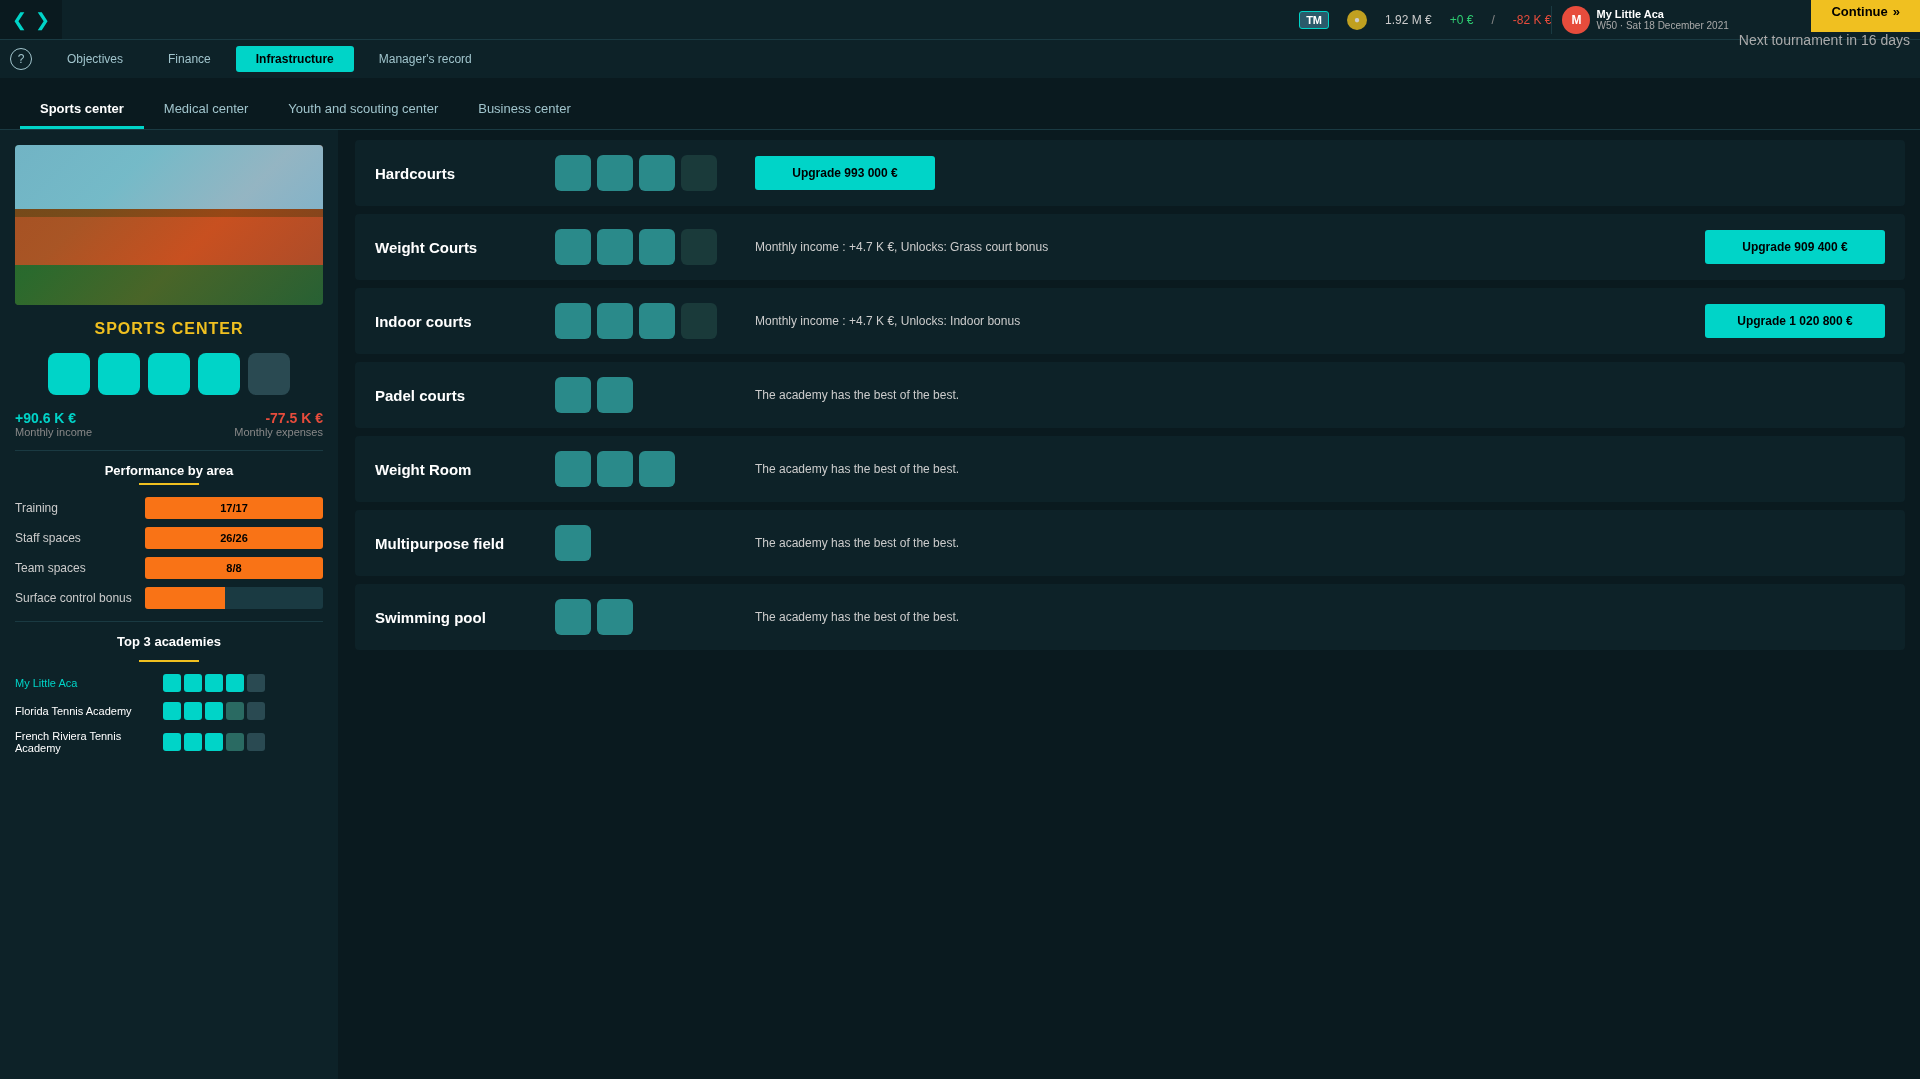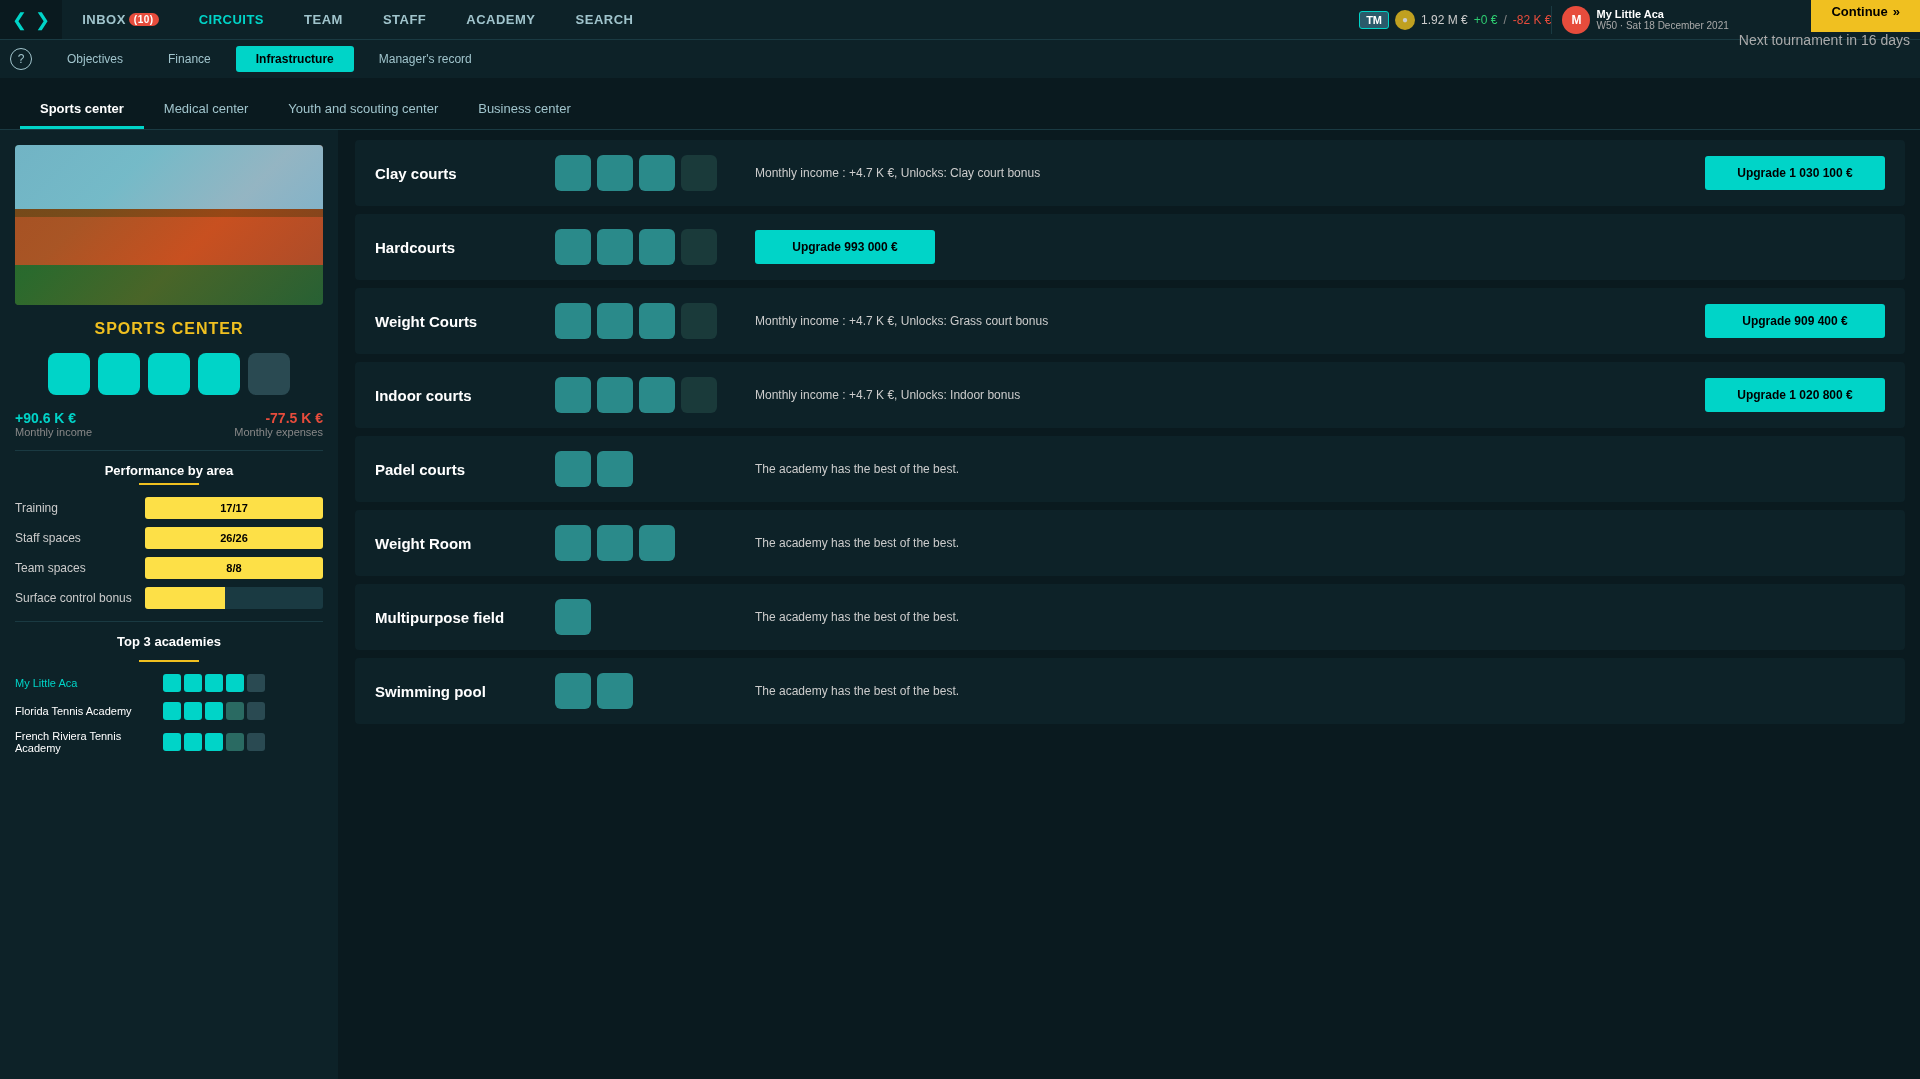--- a/index.html
+++ b/index.html
@@ -64,21 +64,21 @@
       border: 1px solid #00d4c8;
       color: #fff;
       font-size: 11px;
       font-weight: bold;
       padding: 2px 6px;
       border-radius: 3px;
     }
     .money-info {
       display: flex;
       align-items: center;
-      gap: 6px;
+      gap: 18px;
       font-size: 12px;
       color: #ccc;
       text-align: right;
     }
     .money-green { color: #2ecc71; }
     .money-red { color: #e74c3c; }
     .profile-area {
       display: flex;
       align-items: center;
       gap: 6px;
@@ -279,21 +279,21 @@
     .perf-bar-container {
       flex: 1;
       height: 22px;
       background: #1a3a42;
       border-radius: 3px;
       overflow: hidden;
       position: relative;
     }
     .perf-bar {
       height: 100%;
-      background: #fde047;
+      background: #f97316;
       display: flex;
       align-items: center;
       justify-content: center;
       font-size: 11px;
       font-weight: bold;
       color: #000;
     }
     .top3-title {
       text-align: center;
       font-size: 13px;
@@ -400,41 +400,20 @@
       gap: 0;
     }
   </style>
 </head>
 <body>
 
 <div class="top-nav">
   <div class="nav-arrows">
     <span class="nav-arrow">❮</span>
     <span class="nav-arrow">❯</span>
-  </div>
-  <div class="nav-items">
-    <div class="nav-item">
-      <span>INBOX</span>
-      <span class="nav-badge">(10)</span>
-    </div>
-    <div class="nav-item active">
-      <span>CIRCUITS</span>
-    </div>
-    <div class="nav-item">
-      <span>TEAM</span>
-    </div>
-    <div class="nav-item">
-      <span>STAFF</span>
-    </div>
-    <div class="nav-item">
-      <span>ACADEMY</span>
-    </div>
-    <div class="nav-item">
-      <span>SEARCH</span>
-    </div>
   </div>
   <div class="nav-right-wrapper">
     <div class="money-info">
       <span class="tm-badge">TM</span>
       <span class="coin-icon">●</span>
       <span>1.92 M €</span>
       <span class="money-green">+0 €</span>
       <span style="color:#888;">/</span>
       <span class="money-red">-82 K €</span>
     </div>
@@ -556,31 +535,20 @@
         <div class="a-star"></div>
         <div class="a-star"></div>
         <div class="a-star half"></div>
         <div class="a-star empty"></div>
       </div>
     </div>
   </div>
 
   <div class="right-panel">
 
-    <div class="facility-row">
-      <div class="facility-name">Clay courts</div>
-      <div class="facility-stars">
-        <div class="f-star filled"></div>
-        <div class="f-star filled"></div>
-        <div class="f-star filled"></div>
-        <div class="f-star empty-light"></div>
-      </div>
-      <div class="facility-desc">Monthly income : +4.7 K €, Unlocks: Clay court bonus</div>
-      <button class="upgrade-btn">Upgrade 1 030 100 €</button>
-    </div>
 
     <div class="facility-row">
       <div class="facility-name">Hardcourts</div>
       <div class="facility-stars">
         <div class="f-star filled"></div>
         <div class="f-star filled"></div>
         <div class="f-star filled"></div>
         <div class="f-star empty-light"></div>
       </div>
       <button class="upgrade-btn">Upgrade 993 000 €</button>

